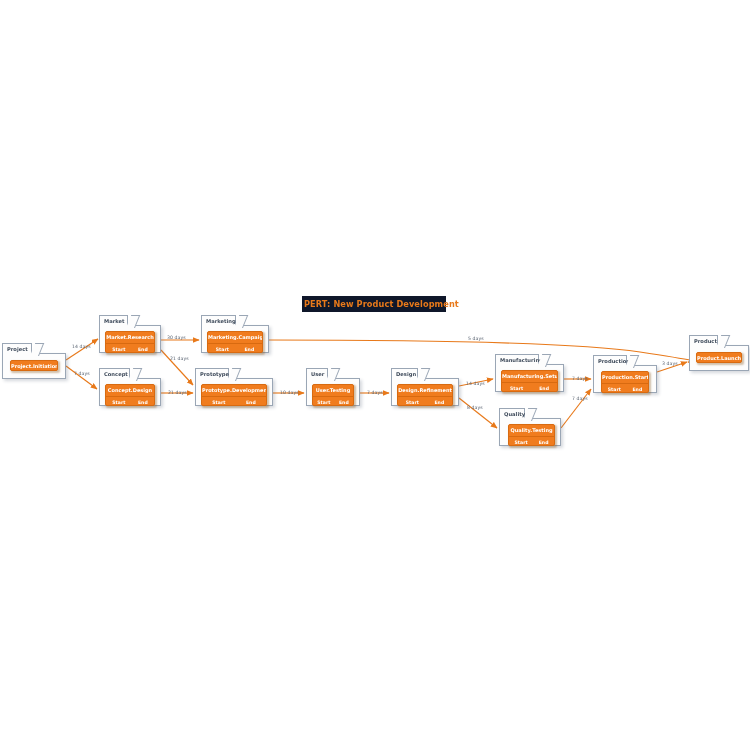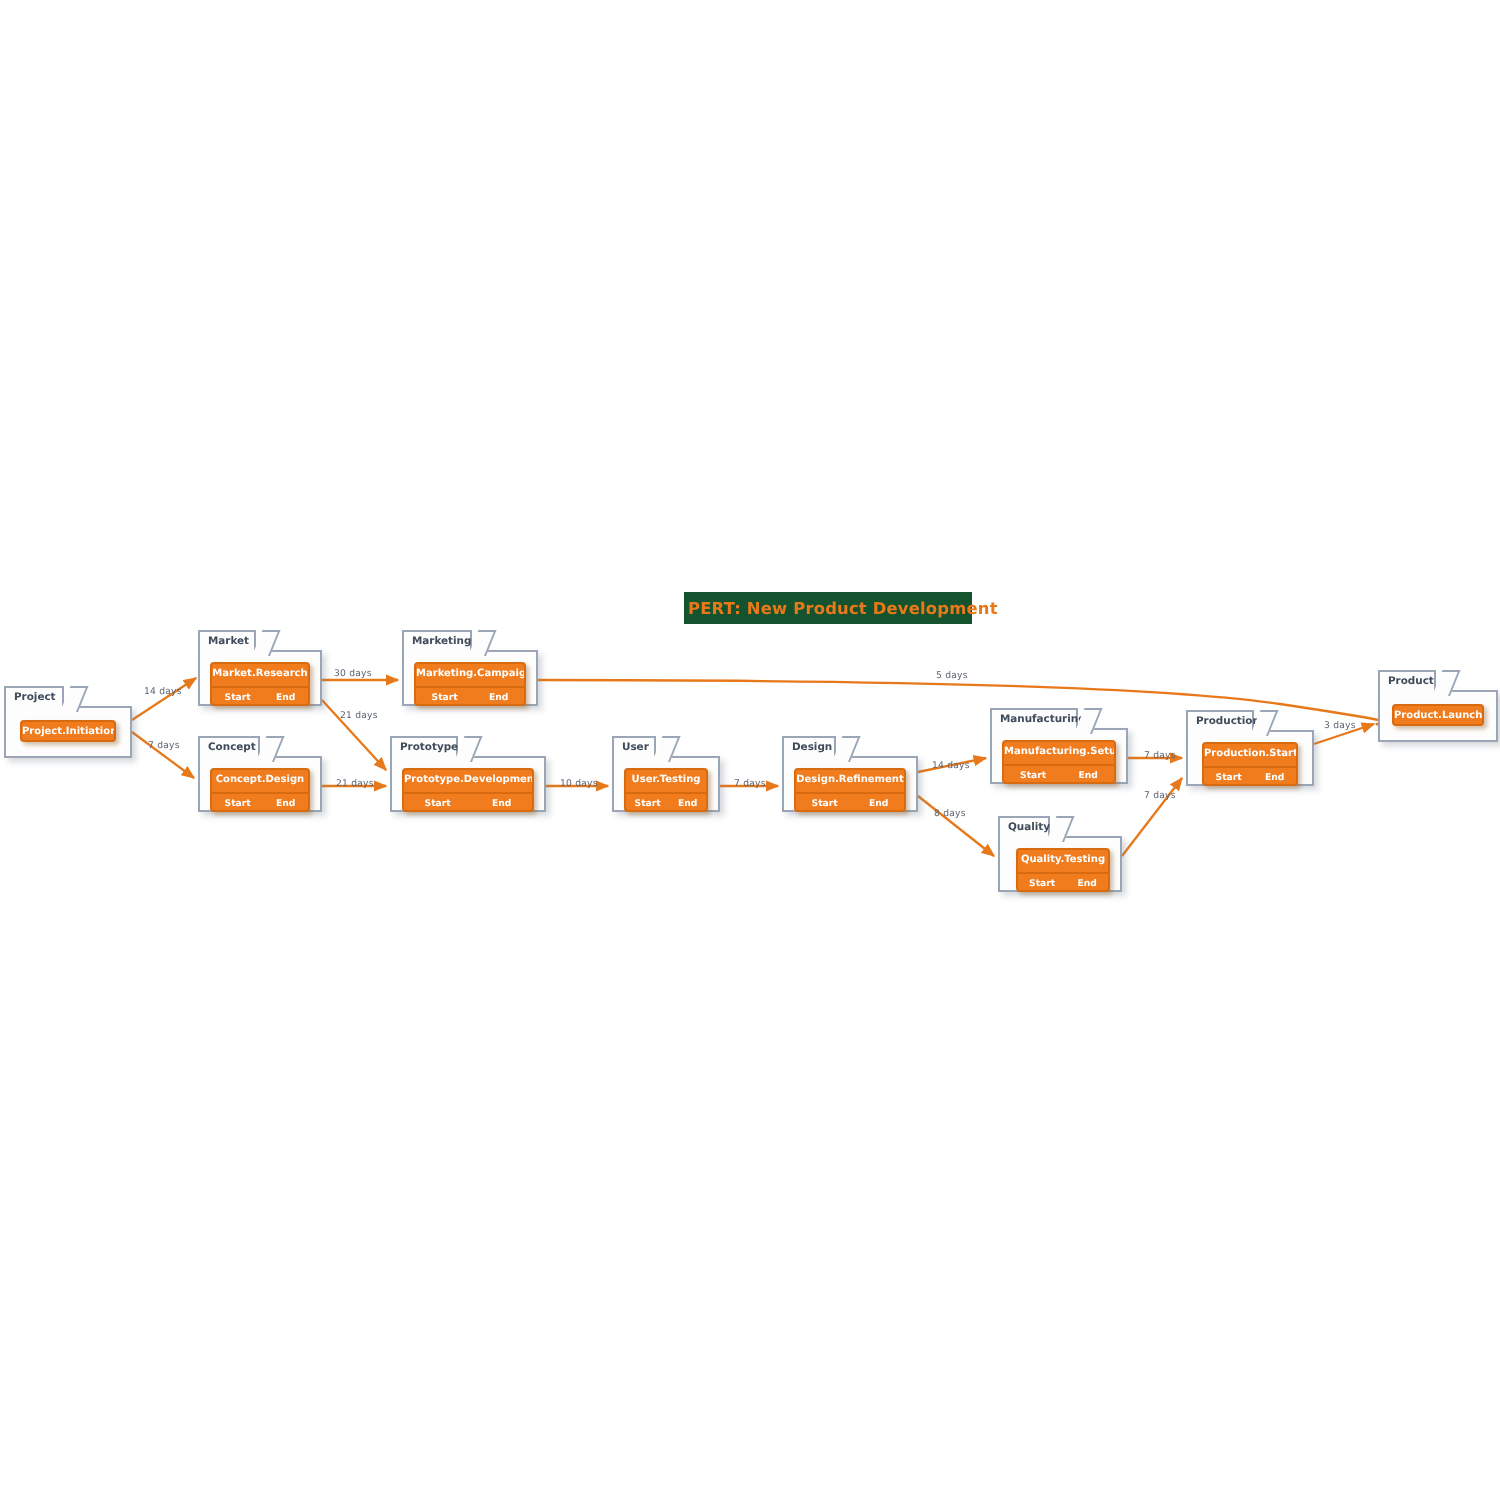--- a/index.html
+++ b/index.html
@@ -34,24 +34,23 @@
   .chart-title {
     position: absolute;
     left: 302px;
     top: 296px;
     width: 140px;
     text-align: center;
     font-size: 8.2px;
     font-weight: bold;
     color: #E8791A;
     letter-spacing: 0.1px;
-    background: #14532d;
+    background: #0f172a;
     padding: 3px 2px;
     white-space: nowrap;
-    margin-left: 40px;
   }
 
   
   .pkg {
     position: absolute;
     box-sizing: border-box;
   }
   .pkg-tab {
     position: absolute;
     left: 0;

